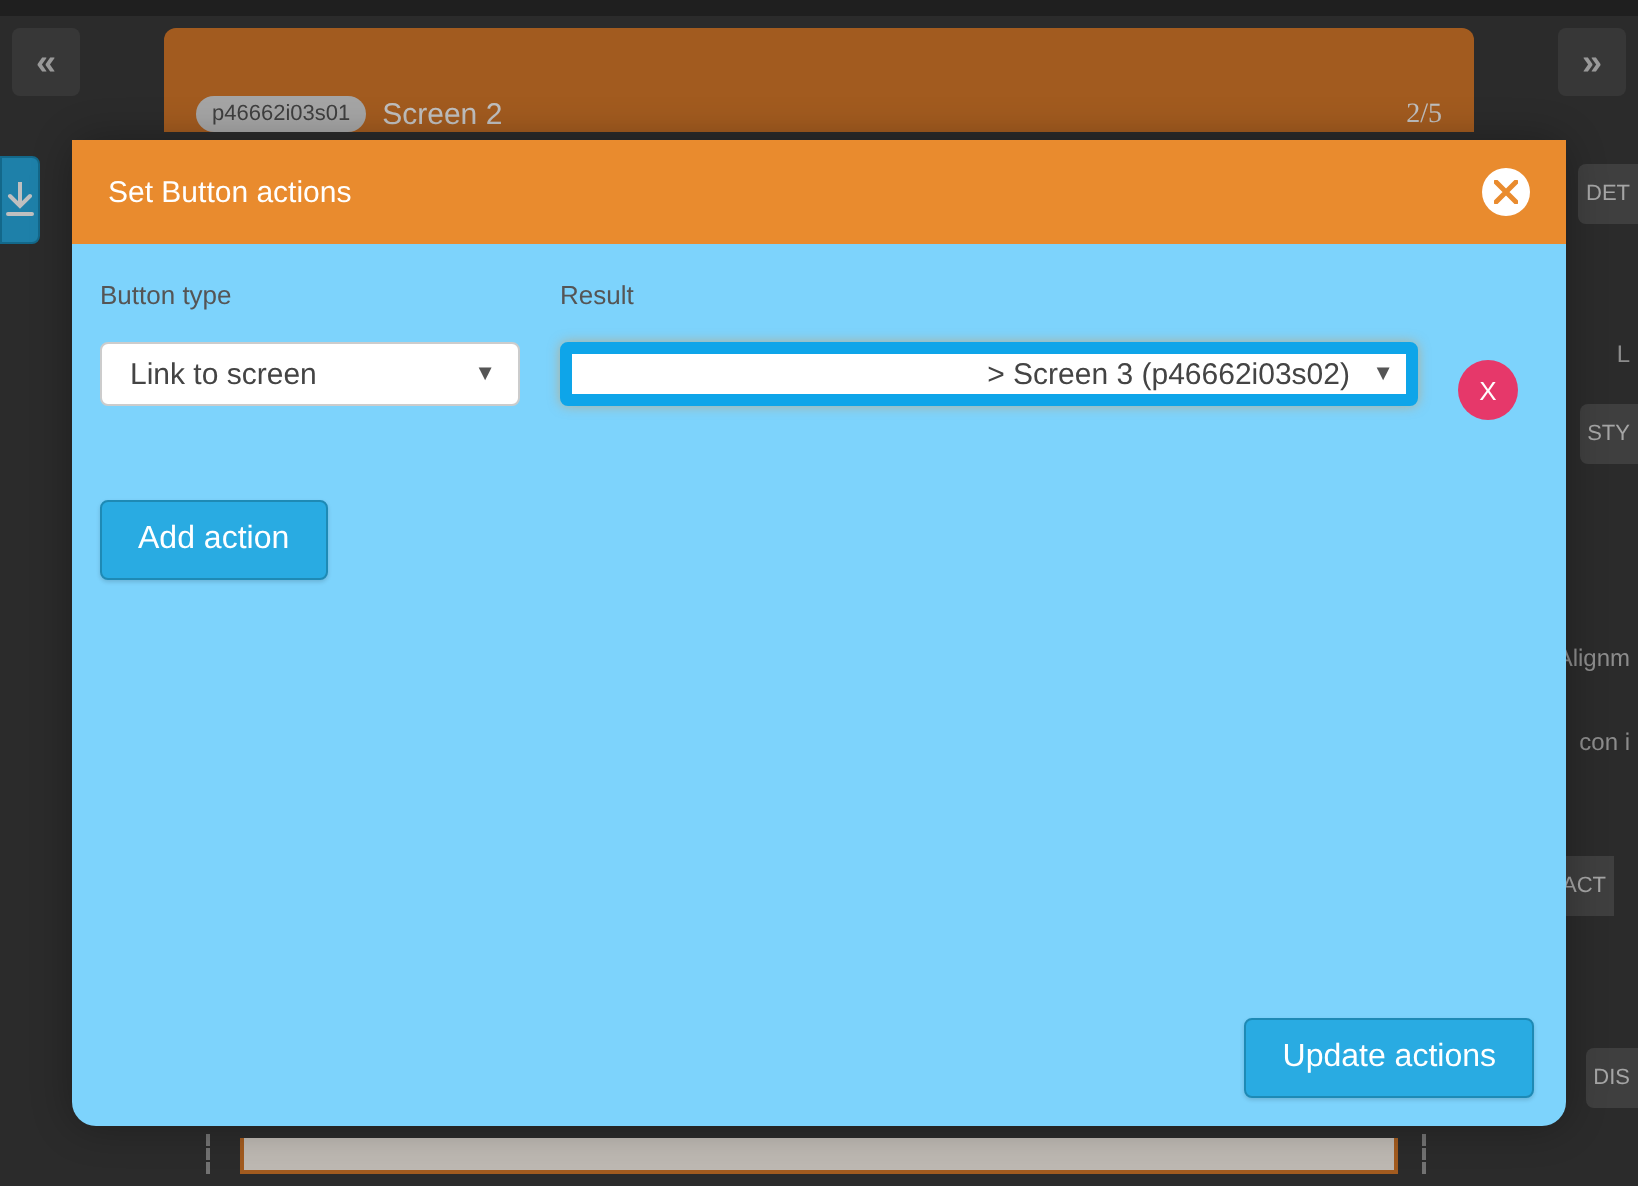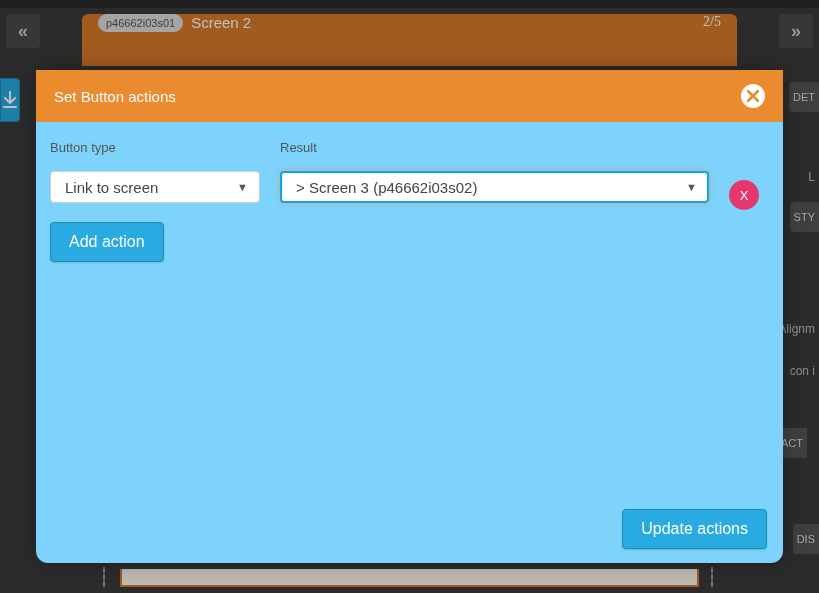--- a/index.html
+++ b/index.html
@@ -63,21 +63,21 @@
   .bg-download-btn svg { width: 14px; height: 18px; }
   .bg-screen-header {
     position: absolute;
     top: 14px;
     left: 82px;
     right: 82px;
     height: 52px;
     background: #d97a2a;
     border-radius: 6px 6px 0 0;
     display: flex;
-    align-items: flex-start;
+    align-items: flex-end;
     padding: 0 16px;
     color: #fff;
   }
   .bg-screen-header .id-pill {
     background: #ddd;
     color: #555;
     font-size: 11px;
     padding: 3px 8px;
     border-radius: 10px;
     margin-right: 8px;
@@ -207,22 +207,23 @@
     border-radius: 4px;
     padding: 0 28px 0 14px;
     font-size: 15px;
     color: #444;
     background: #fff;
     appearance: none;
     -webkit-appearance: none;
     cursor: pointer;
   }
   .select-wrap.highlighted select.form-select {
-    border: 2px solid #0ea5e9;
+    border: 6px solid #0ea5e9;
     box-shadow: 0 0 6px rgba(233,139,46,0.5);
+    text-align: right;
   }
   .select-caret {
     position: absolute;
     right: 12px;
     top: 50%;
     transform: translateY(-50%);
     pointer-events: none;
     color: #555;
     font-size: 11px;
   }
@@ -234,21 +235,21 @@
     color: #fff;
     display: flex;
     align-items: center;
     justify-content: center;
     cursor: pointer;
     font-size: 13px;
     font-weight: 500;
     margin-top: 6px;
   }
   .add-action-btn {
-    margin-top: 12px;
+    margin-top: 40px;
     align-self: flex-start;
     background: #29abe2;
     border: 1px solid #1e8ab5;
     color: #fff;
     font-size: 16px;
     padding: 10px 18px;
     border-radius: 4px;
     cursor: pointer;
     box-shadow: 0 1px 2px rgba(0,0,0,0.15);
   }

